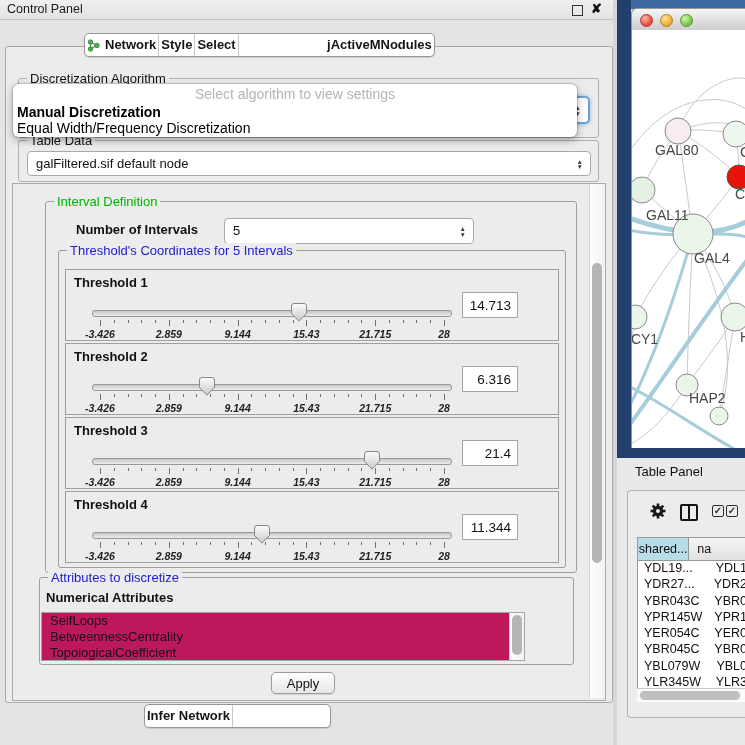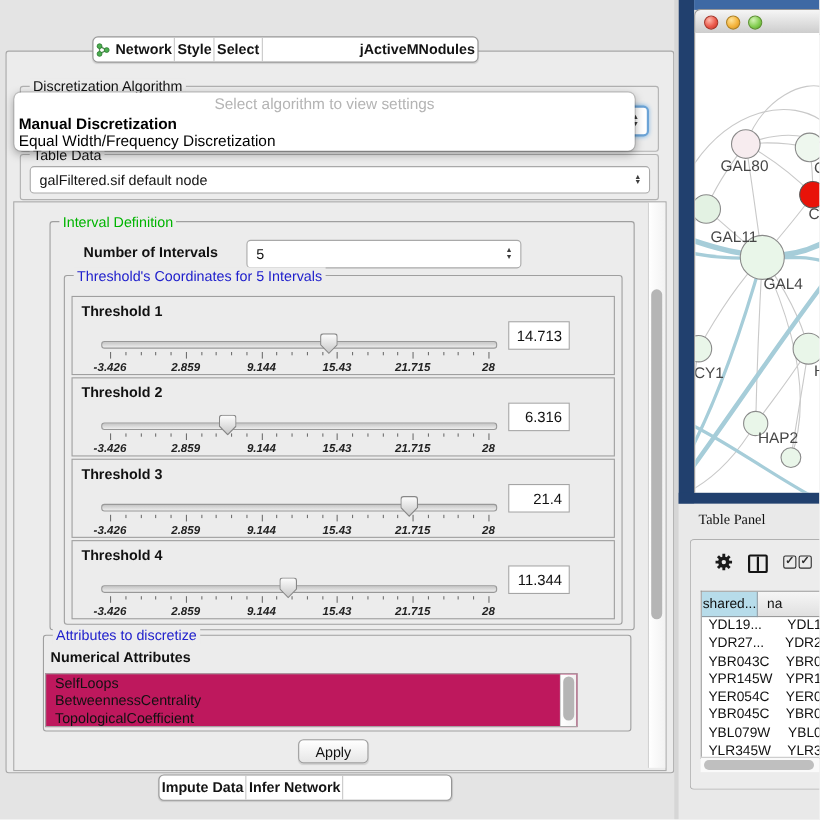--- a/index.html
+++ b/index.html
@@ -62,21 +62,21 @@
 
   
   #navy-strip{left:617px;top:0;width:14px;height:458px;background:#21406e;}
   #blue-top{left:631px;top:0;width:114px;height:9px;background:#3e69a4;}
   #navy-bottom{left:617px;top:448px;width:128px;height:10px;background:#21406e;}
   #macbar{left:631px;top:8px;width:114px;height:22px;background:linear-gradient(#f6f6f6,#cbcbcb);border:1px solid #979797;border-right:none;border-radius:6px 0 0 0;}
   .light{position:absolute;top:4.5px;width:13px;height:13px;border-radius:50%;}
   #net-canvas{left:631px;top:30px;width:114px;height:418px;background:#fff;border-left:1px solid #8f8f8f;overflow:hidden;}
 
   #tp-area{left:617px;top:458px;width:128px;height:287px;background:#e9e9e9;}
-  #tp-title{position:absolute;left:18px;top:6px;font-size:13px;color:#111;font-family:Liberation Serif, serif;}
+  #tp-title{position:absolute;left:18px;top:6px;font-size:13px;color:#111;}
   #tp-container{position:absolute;left:10px;top:32px;width:118px;height:226px;background:#ececec;border:1px solid #b0b0b0;border-right:none;border-radius:4px 0 0 4px;}
   .cb{position:absolute;width:10px;height:10px;border:1.6px solid #2d2d2d;border-radius:2px;font-size:10px;line-height:10px;font-weight:bold;color:#2d2d2d;text-align:center;}
   #split-ico{position:absolute;width:14px;height:13px;border:2px solid #141414;border-radius:2px;}
   #split-ico i{position:absolute;left:50%;top:0;bottom:0;width:2px;margin-left:-1px;background:#141414;}
   #tp-table{position:absolute;left:9px;top:46px;width:109px;height:151px;background:#fff;border:1px solid #9a9a9a;border-right:none;overflow:hidden;}
   #tp-head{display:flex;height:23px;}
   .hc{box-sizing:border-box;border-right:1px solid #8e9aa2;font-size:12.5px;color:#111;line-height:22px;}
   #hc1{width:74px;background:#b7dcea;text-align:center;border-bottom:1px solid #8e9aa2;}
   #hc2{width:80px;background:linear-gradient(#f6f6f6,#e0e0e0);padding-left:8px;border-bottom:1px solid #9a9a9a;border-right:none;}
   .trow{display:flex;height:16.3px;font-size:12.5px;color:#101010;}
@@ -84,20 +84,25 @@
   .trow .c2{padding-left:8px;white-space:nowrap;}
   #hscroll{position:absolute;left:9px;top:197px;width:109px;height:13px;background:#fafafa;border-top:1px solid #c9c9c9;}
   #hthumb{position:absolute;left:3px;top:2px;width:100px;height:9px;border-radius:5px;background:#bfbfbf;}
   svg text{font-family:"Liberation Sans",sans-serif;}
 </style>
 </head>
 <body>
 
 <div id="screen">
 
+  <div id="titlebar" class="abs">
+    <div class="t">Control Panel</div>
+    <div id="float-ico"></div>
+    <div id="close-ico">✘</div>
+  </div>
 
   <div id="cp-frame" class="abs"></div>
 
   <div id="top-tabs" class="seg" style="left:84px;top:33px;">
       <div class="sg">
         <svg width="13" height="13" viewBox="0 0 13 13">
           <line x1="3.5" y1="3" x2="10" y2="6.5" stroke="#5c8f5c" stroke-width="1.2"></line>
           <line x1="3.5" y1="10" x2="10" y2="6.5" stroke="#5c8f5c" stroke-width="1.2"></line>
           <line x1="3.5" y1="3" x2="3.5" y2="10" stroke="#5c8f5c" stroke-width="1.2"></line>
           <circle cx="3.5" cy="3" r="2.2" fill="#4caf50" stroke="#2e7d32" stroke-width=".8"></circle>
@@ -385,21 +390,20 @@
     </div>
 
     <button id="apply-btn">Apply</button>
 
     <div class="vscroll" style="right:0;top:0;width:15px;height:514px;">
       <div class="vthumb" style="top:79px;height:300px;"></div>
     </div>
   </div>
 
   <div id="bottom-tabs" class="seg" style="left:144px;top:704px;">
-      <div class="sg">Impute Data</div>
       <div class="sg">Infer Network</div>
       <div class="sg sel">Discretize Data</div>
     </div>
 
   <div id="divider" class="abs"></div>
 
   <div id="navy-strip" class="abs"></div>
   <div id="blue-top" class="abs"></div>
   <div id="macbar" class="abs">
     <div class="light" style="left:8px;background:radial-gradient(circle at 35% 30%,#ffb9ac,#ec5b4d 55%,#c23226);border:1px solid #a8372b;box-sizing:border-box;"></div>

